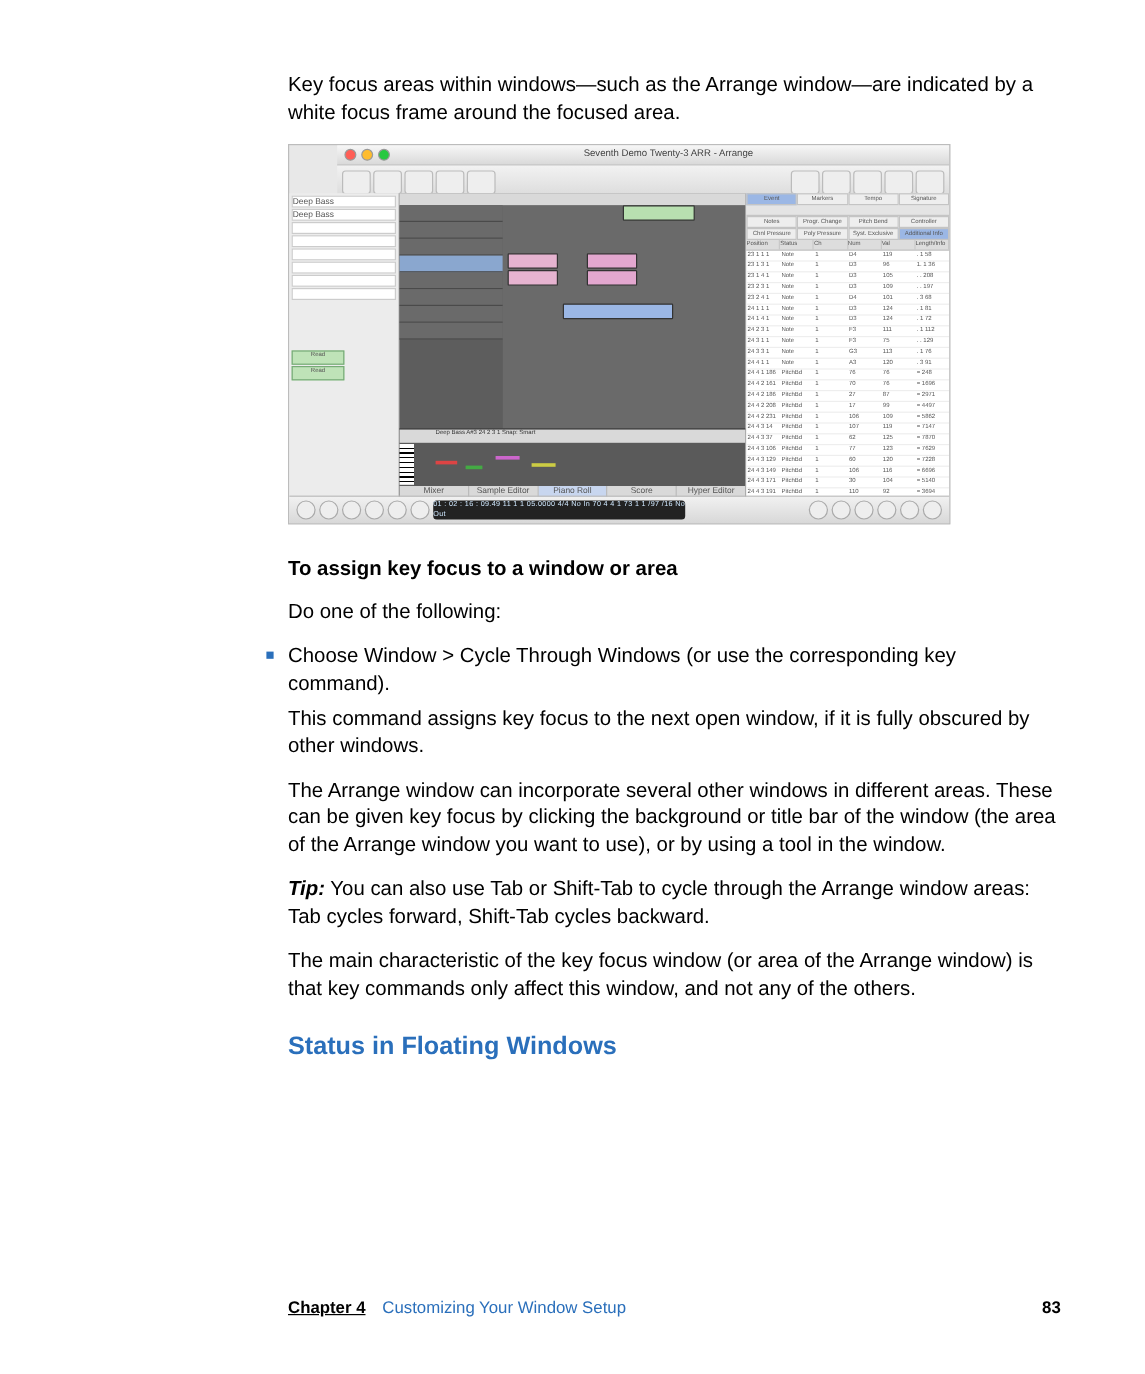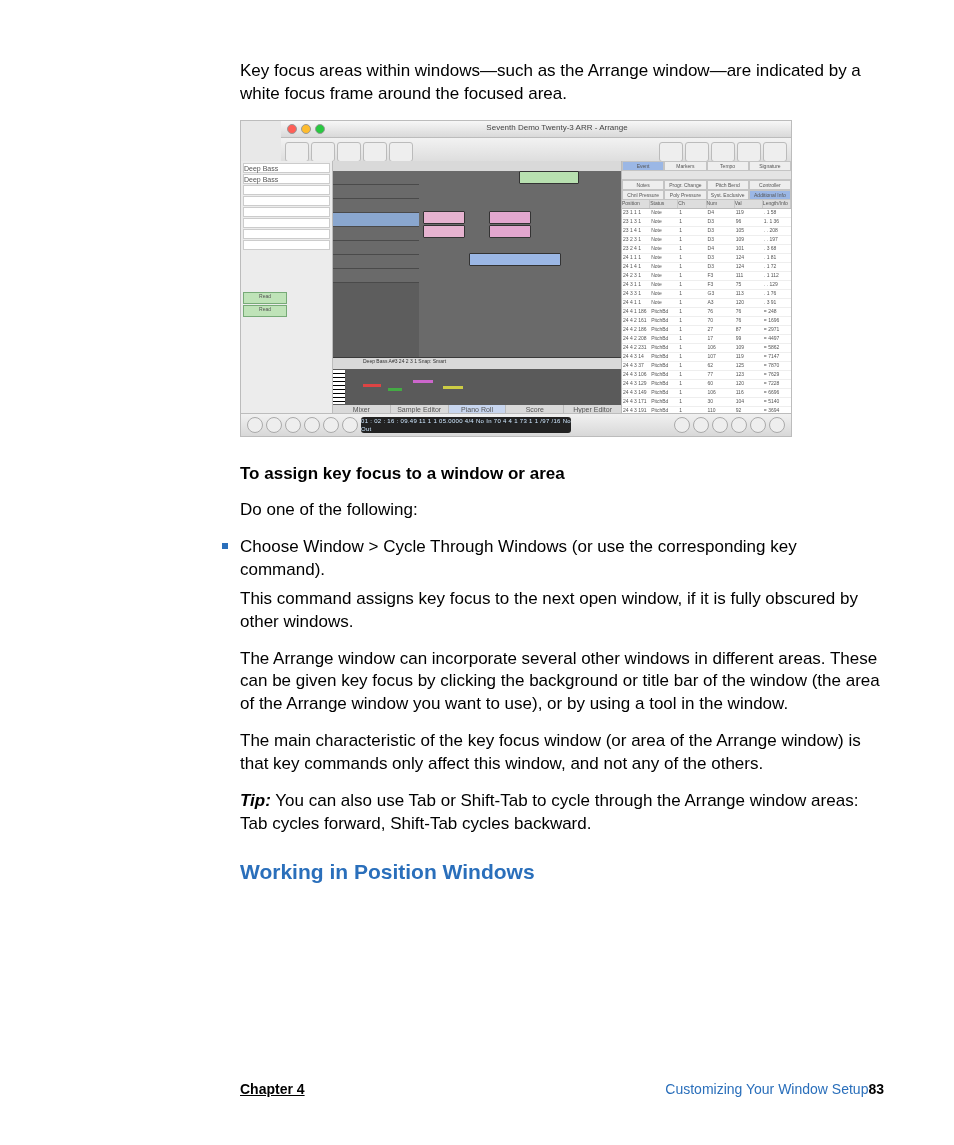--- a/index.html
+++ b/index.html
@@ -117,21 +117,21 @@
   .footer {
     position: absolute;
     bottom: 46px;
     left: 240px;
     right: 70px;
     font-size: 14px;
     display: flex;
     align-items: baseline;
   }
   .footer .chap { font-weight: 700; margin-right: 14px; text-decoration: underline; }
-  .footer .title { color: #2a6fbb; flex: 1; text-align: right; }
+  .footer .title { color: #2a6fbb; flex: 1; }
   .footer .pg { font-weight: 700; }
 </style>
 </head>
 <body>
 
 <div class="page">
   <div class="content">
 
     <p>Key focus areas within windows—such as the Arrange window—are indicated by a white focus frame around the focused area.</p>
 
@@ -441,27 +441,27 @@
 
     <ul class="steps" style="margin-left:-18px">
       <li>
         <span>Choose Window &gt; Cycle Through Windows (or use the corresponding key command).</span>
         <p class="sub">This command assigns key focus to the next open window, if it is fully obscured by other windows.</p>
       </li>
     </ul>
 
     <p>The Arrange window can incorporate several other windows in different areas. These can be given key focus by clicking the background or title bar of the window (the area of the Arrange window you want to use), or by using a tool in the window.</p>
 
-    <p>The main characteristic of the key focus window (or area of the Arrange window) is that key commands only affect this window, and not any of the others.</p>
-
     <p>
       <span class="tip-label">Tip:</span><span> You can also use Tab or Shift-Tab to cycle through the Arrange window areas:  Tab cycles forward, Shift-Tab cycles backward.</span>
     </p>
 
-    <h2 class="section">Working in Position Windows</h2>
+    <p>The main characteristic of the key focus window (or area of the Arrange window) is that key commands only affect this window, and not any of the others.</p>
+
+    <h2 class="section">Status in Floating Windows</h2>
 
   </div>
 
   <div class="footer">
     <span class="chap">Chapter 4</span>
     <span class="title">Customizing Your Window Setup</span>
     <span class="pg">83</span>
   </div>
 </div>
 

